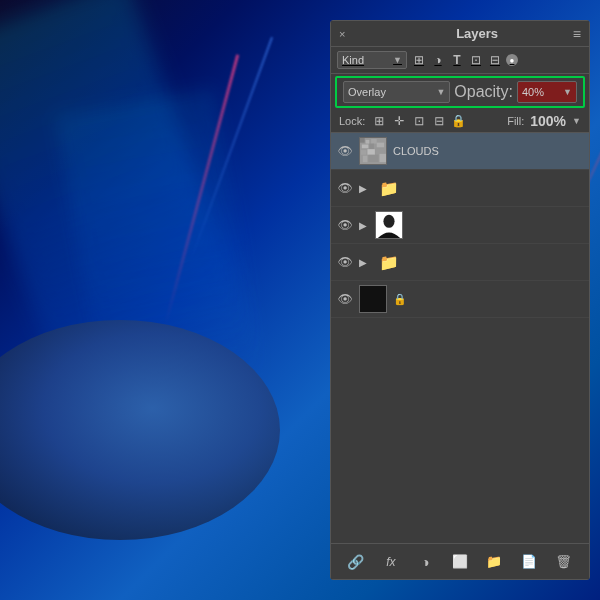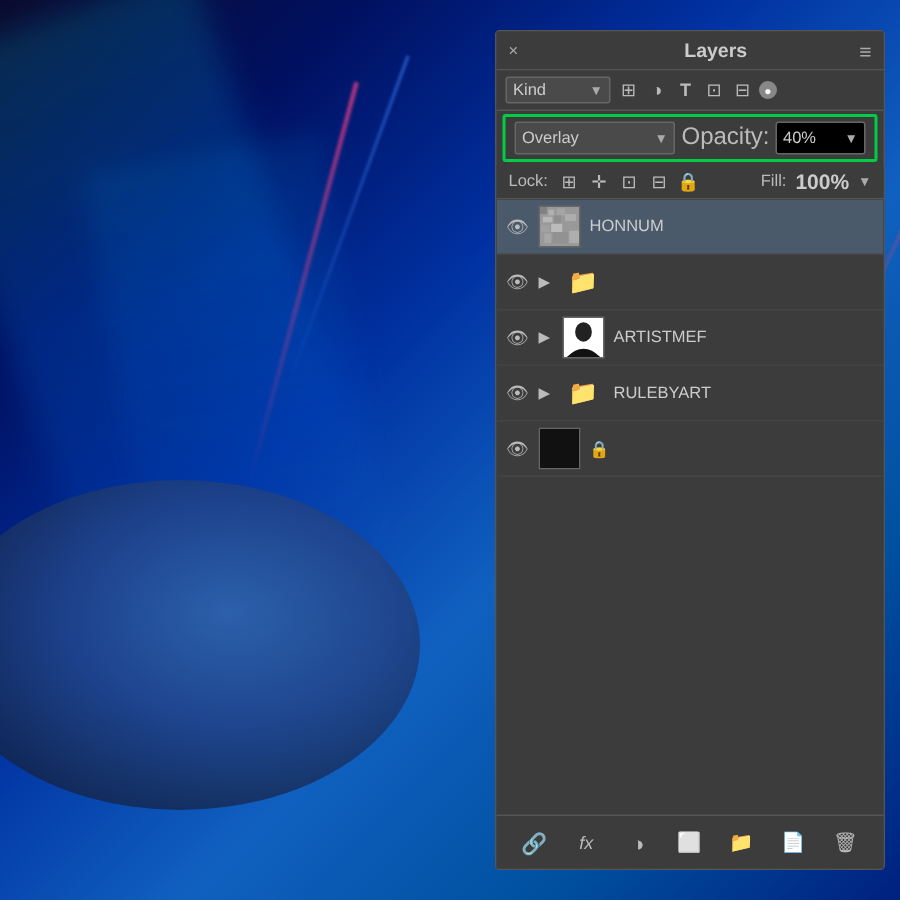--- a/index.html
+++ b/index.html
@@ -117,20 +117,21 @@
       cursor: pointer;
     }
 
     .panel-toolbar {
       display: flex;
       align-items: center;
       padding: 4px 6px;
       gap: 4px;
       background: #3c3c3c;
       border-bottom: 1px solid #555;
+      text-decoration: underline;
     }
 
     .kind-dropdown {
       background: #4a4a4a;
       border: 1px solid #666;
       border-radius: 2px;
       color: #ccc;
       font-size: 11px;
       padding: 2px 4px;
       width: 70px;
@@ -184,21 +185,21 @@
       height: 22px;
     }
 
     .opacity-label {
       color: #bbb;
       font-size: 16px;
       white-space: nowrap;
     }
 
     .opacity-dropdown {
-      background: #000000;
+      background: #7f1d1d;
       border: 1px solid #666;
       border-radius: 2px;
       color: #ccc;
       font-size: 11px;
       padding: 2px 4px;
       width: 60px;
       display: flex;
       align-items: center;
       justify-content: space-between;
       cursor: pointer;
@@ -434,51 +435,49 @@
           <rect x="10" y="6" width="5" height="6" fill="#888" opacity="0.6"></rect>
           <rect x="18" y="5" width="8" height="5" fill="#bbb" opacity="0.6"></rect>
           <rect x="1" y="13" width="6" height="5" fill="#aaa" opacity="0.5"></rect>
           <rect x="8" y="12" width="8" height="6" fill="#ddd" opacity="0.5"></rect>
           <rect x="17" y="11" width="9" height="7" fill="#999" opacity="0.5"></rect>
           <rect x="3" y="19" width="5" height="7" fill="#bbb" opacity="0.4"></rect>
           <rect x="9" y="18" width="11" height="8" fill="#888" opacity="0.4"></rect>
           <rect x="21" y="17" width="7" height="9" fill="#ccc" opacity="0.4"></rect>
         </svg>
       </div>
-      <span class="layer-name">HONNUM</span>
+      <span class="layer-name">CLOUDS</span>
     </div>
 
     <div class="layer-item">
       <span class="layer-eye">👁</span>
       <span class="layer-expand">▶</span>
       <div class="layer-thumb layer-thumb-folder">
         <span style="font-size:16px;">📁</span>
       </div>
     </div>
 
     <div class="layer-item">
       <span class="layer-eye">👁</span>
       <span class="layer-expand">▶</span>
       <div class="layer-thumb layer-thumb-person">
         <svg width="28" height="28" viewBox="0 0 28 28">
           <rect width="28" height="28" fill="#fff"></rect>
           <ellipse cx="14" cy="10" rx="6" ry="7" fill="#222"></ellipse>
           <path d="M2 28 Q14 16 26 28 Z" fill="#111"></path>
         </svg>
       </div>
-      <span class="layer-name">ARTISTMEF</span>
     </div>
 
     <div class="layer-item">
       <span class="layer-eye">👁</span>
       <span class="layer-expand">▶</span>
       <div class="layer-thumb layer-thumb-folder">
         <span style="font-size:16px;">📁</span>
       </div>
-      <span class="layer-name">RULEBYART</span>
     </div>
 
     <div class="layer-item">
       <span class="layer-eye">👁</span>
       <div class="layer-thumb layer-thumb-black"></div>
       <span class="layer-lock">🔒</span>
     </div>
 
   </div>
 

